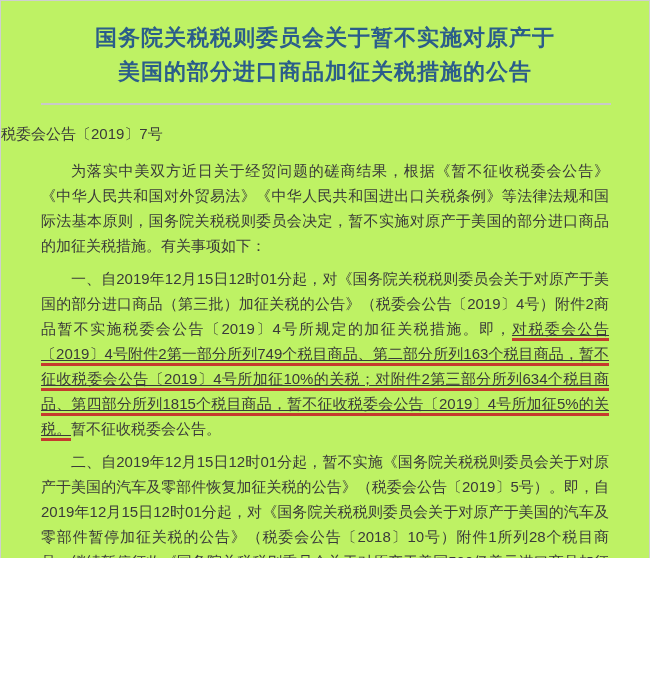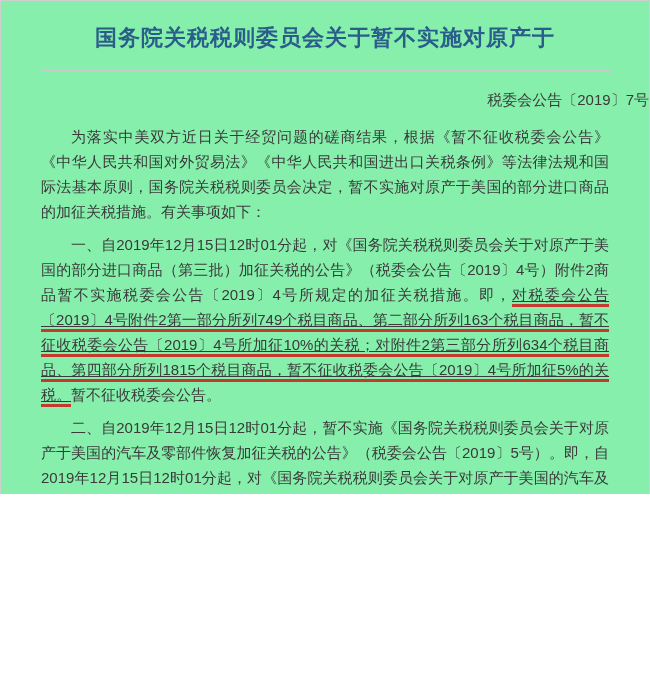--- a/index.html
+++ b/index.html
@@ -4,22 +4,22 @@
 <style>
   * { margin: 0; padding: 0; box-sizing: border-box; }
   html, body { background: #ffffff; }
   body {
     font-family: "Liberation Sans", sans-serif;
     width: 650px;
   }
   .page {
     position: relative;
     width: 650px;
-    height: 494px;
-    background: #86efac;
+    height: 558px;
+    background: #bef264;
     border-left: 1px solid var(--page_border, #cfcfcf);
     border-right: 1px solid var(--page_border, #cfcfcf);
     border-top: 1px solid var(--page_border, #e3e3e3);
     overflow: hidden;
   }
   .title-block {
     margin-top: 20px;
     text-align: center;
     color: var(--title, #2b5d8a);
     font-weight: bold;
@@ -29,21 +29,21 @@
     font-family: "Liberation Serif", serif;
   }
   .divider {
     margin: 14px auto 0 40px;
     width: 570px;
     height: 2px;
     background: var(--divider, #c9c9c9);
   }
   .doc-number {
     margin-top: 19px;
-    text-align: right;
+    text-align: left;
     color: var(--body_text, #3a3a3a);
     font-size: 15px;
     line-height: 20px;
   }
   .body-text {
     margin: 14px 40px 0 40px;
     color: var(--body_text, #3a3a3a);
     font-size: 15px;
     line-height: 25px;
     text-align: justify;
@@ -59,20 +59,21 @@
     text-decoration: underline;
   }
 </style>
 </head>
 <body>
 
 <div class="page">
 
   <div class="title-block">
     <div>国务院关税税则委员会关于暂不实施对原产于</div>
+    <div>美国的部分进口商品加征关税措施的公告</div>
   </div>
 
   <div class="divider"></div>
 
   <div class="doc-number">税委会公告〔2019〕7号</div>
 
   <div class="body-text">
     <p>为落实中美双方近日关于经贸问题的磋商结果，根据《暂不征收税委会公告》《中华人民共和国对外贸易法》《中华人民共和国进出口关税条例》等法律法规和国际法基本原则，国务院关税税则委员会决定，暂不实施对原产于美国的部分进口商品的加征关税措施。有关事项如下：</p>
     <p><span>一、自2019年12月15日12时01分起，对《国务院关税税则委员会关于对原产于美国的部分进口商品（第三批）加征关税的公告》（税委会公告〔2019〕4号）附件2商品暂不实施税委会公告〔2019〕4号所规定的加征关税措施。即，</span><span class="hl">对税委会公告〔2019〕4号附件2第一部分所列749个税目商品、第二部分所列163个税目商品，暂不征收税委会公告〔2019〕4号所加征10%的关税；对附件2第三部分所列634个税目商品、第四部分所列1815个税目商品，暂不征收税委会公告〔2019〕4号所加征5%的关税。</span><span>暂不征收税委会公告。</span></p>
     <p>二、自2019年12月15日12时01分起，暂不实施《国务院关税税则委员会关于对原产于美国的汽车及零部件恢复加征关税的公告》（税委会公告〔2019〕5号）。即，自2019年12月15日12时01分起，对《国务院关税税则委员会关于对原产于美国的汽车及零部件暂停加征关税的公告》（税委会公告〔2018〕10号）附件1所列28个税目商品，继续暂停征收《国务院关税税则委员会关于对原产于美国500亿美元进口商品加征关税的公告》（税委会公告〔2018〕5号）所加征25%的关税；对税委会公告〔2018〕10号附件2所列116个税目商品，继续暂停征收《国务院关税税则委员会关于对原产于美国约160亿美元进口商品加征关税的公告》（税委会公告〔2018〕7号）所加征25%的关税；对税委会公告〔2018〕10号附件3所列67个税目商品，继续暂停征收《国务院关税税则委员会关于对原产于美国约600亿美元进口商品实施加征关税的公告》（税委会公告〔2018〕8号）所加征5%的关税。实施时间另行通知。</p>

